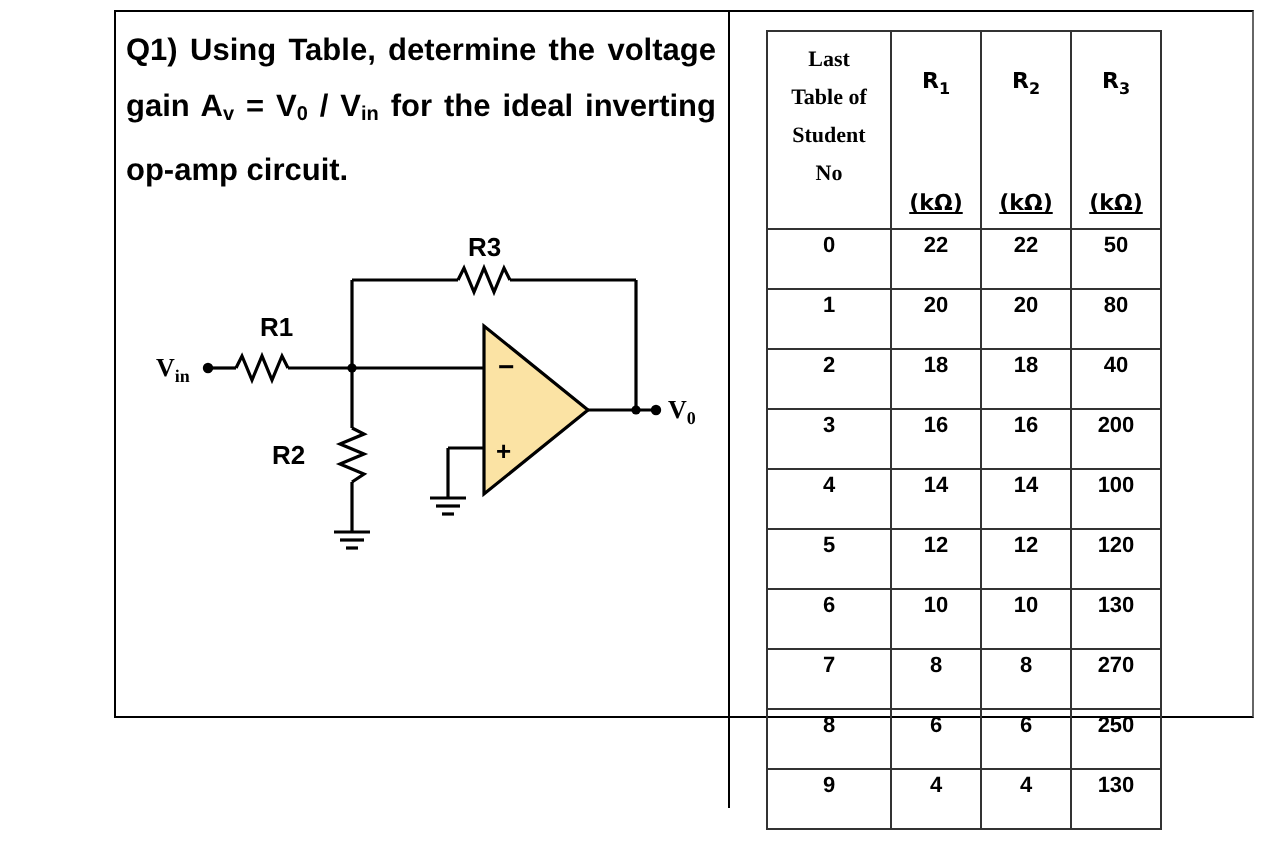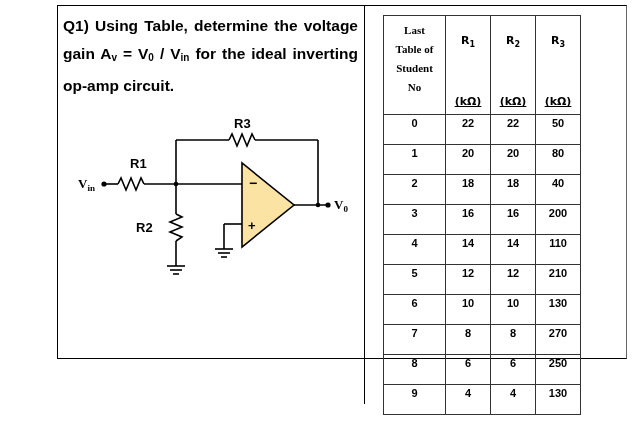--- a/index.html
+++ b/index.html
@@ -118,27 +118,27 @@
       <tr>
           <td>3</td>
           <td>16</td>
           <td>16</td>
           <td>200</td>
         </tr>
       <tr>
           <td>4</td>
           <td>14</td>
           <td>14</td>
-          <td>110</td>
+          <td>100</td>
         </tr>
       <tr>
           <td>5</td>
           <td>12</td>
           <td>12</td>
-          <td>210</td>
+          <td>120</td>
         </tr>
       <tr>
           <td>6</td>
           <td>10</td>
           <td>10</td>
           <td>130</td>
         </tr>
       <tr>
           <td>7</td>
           <td>8</td>

